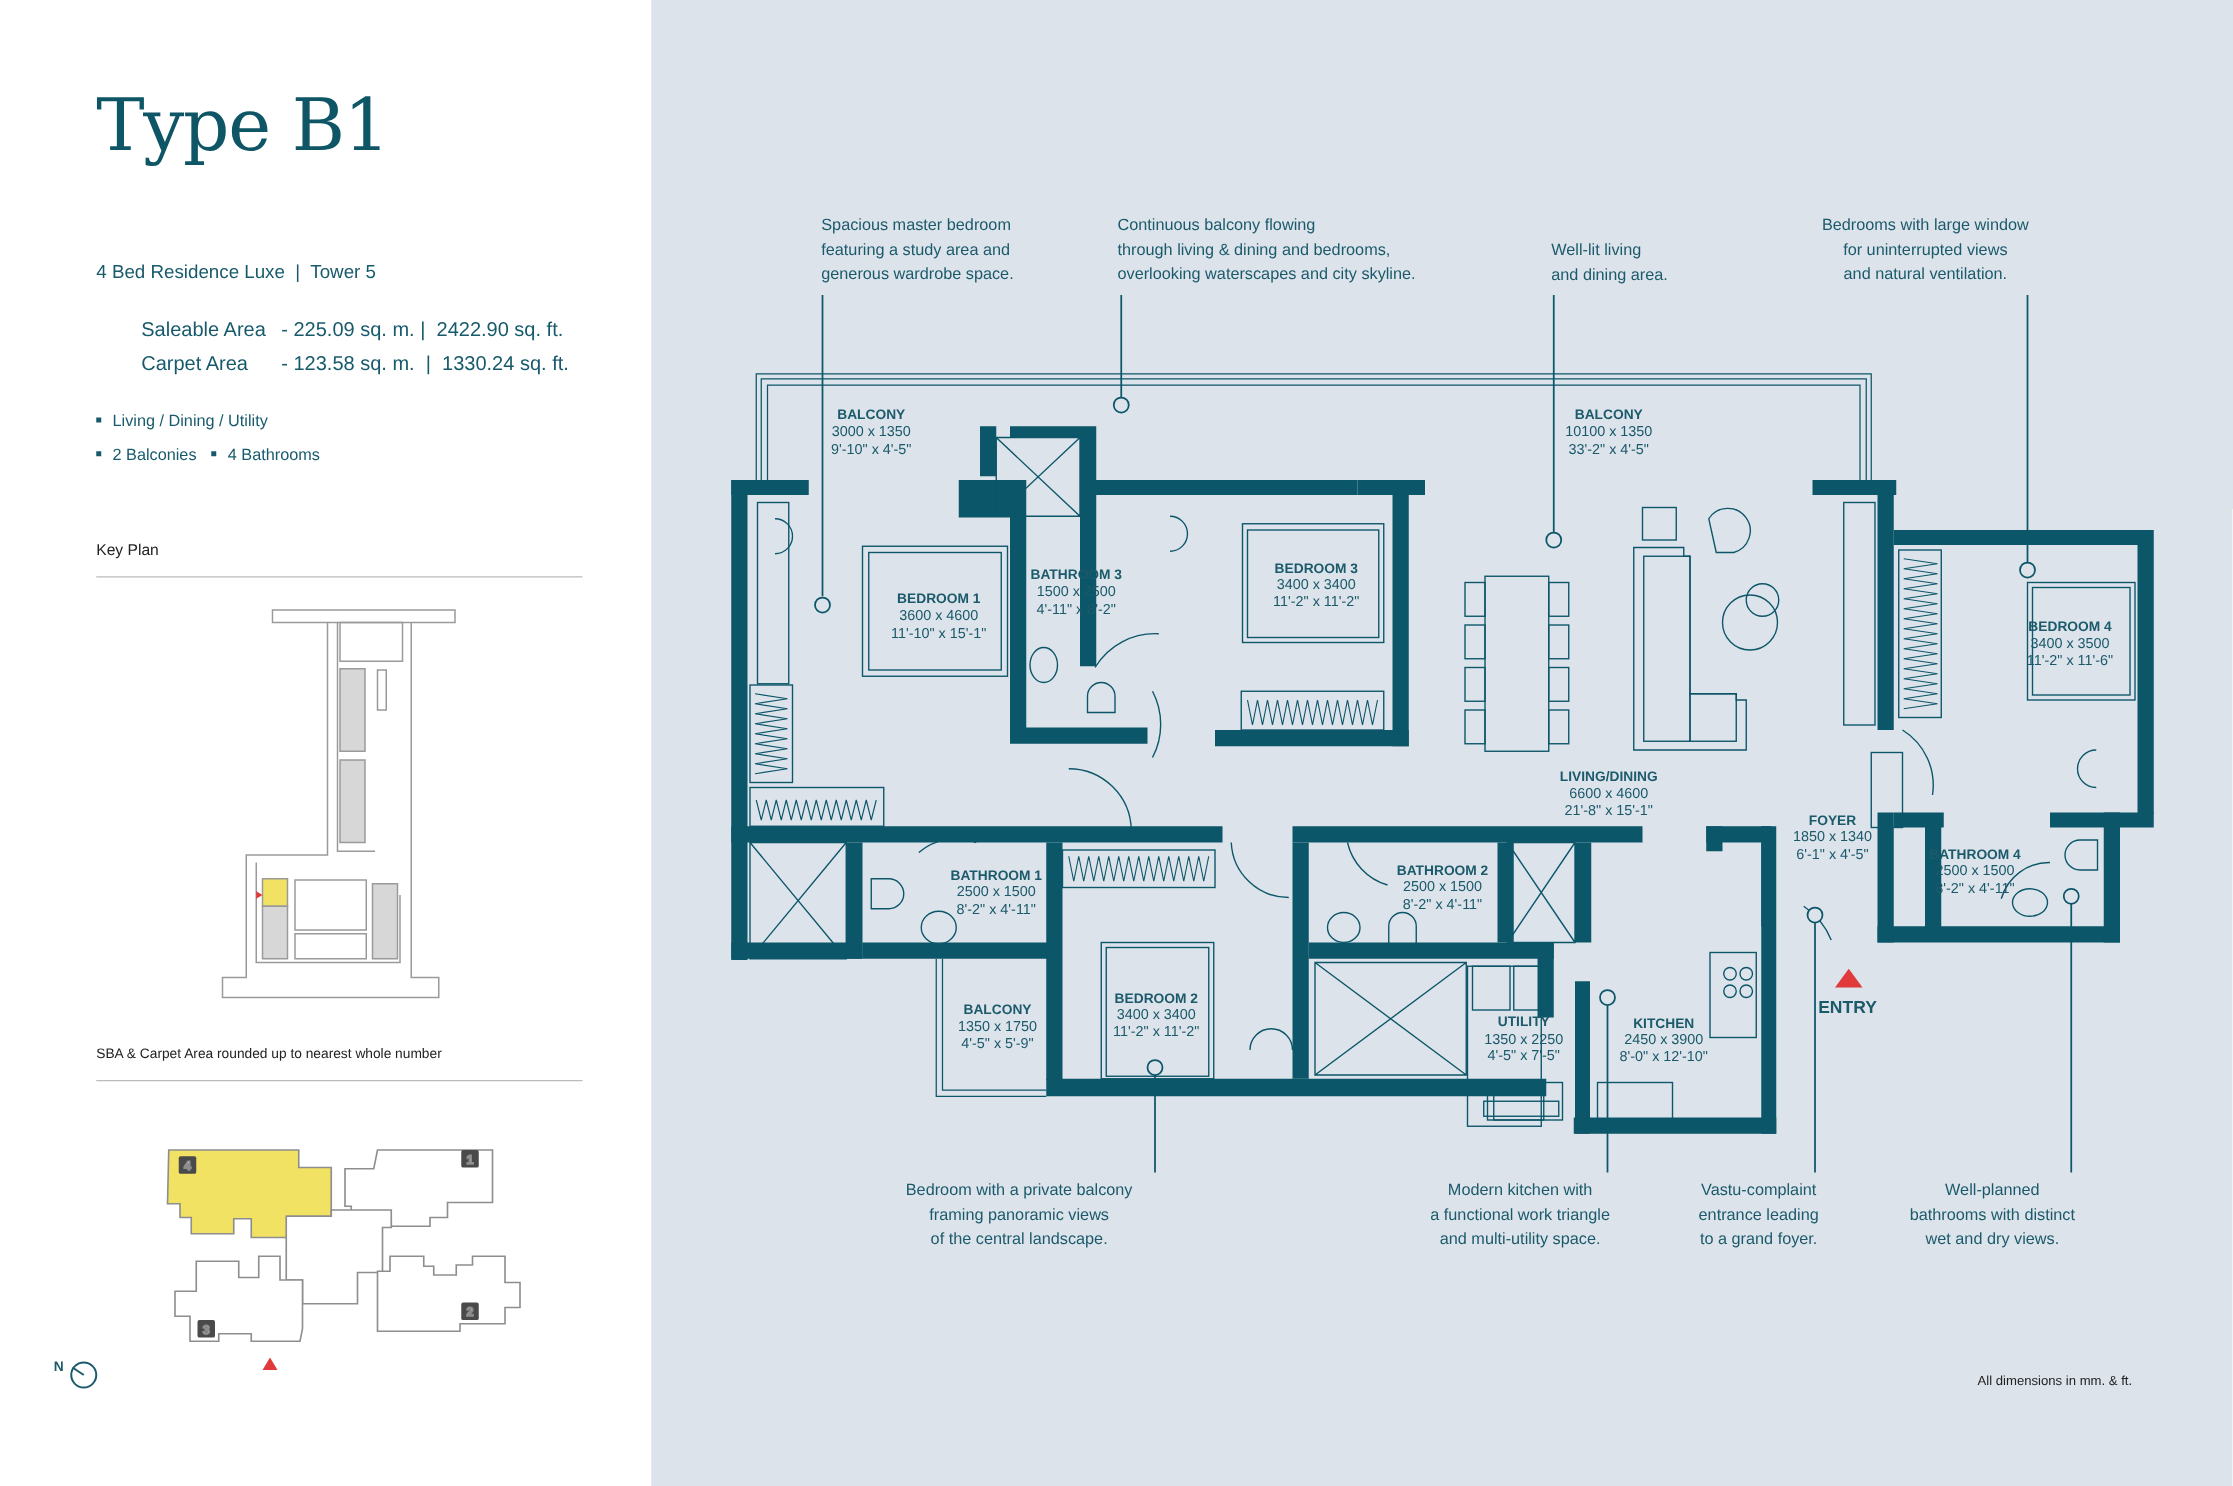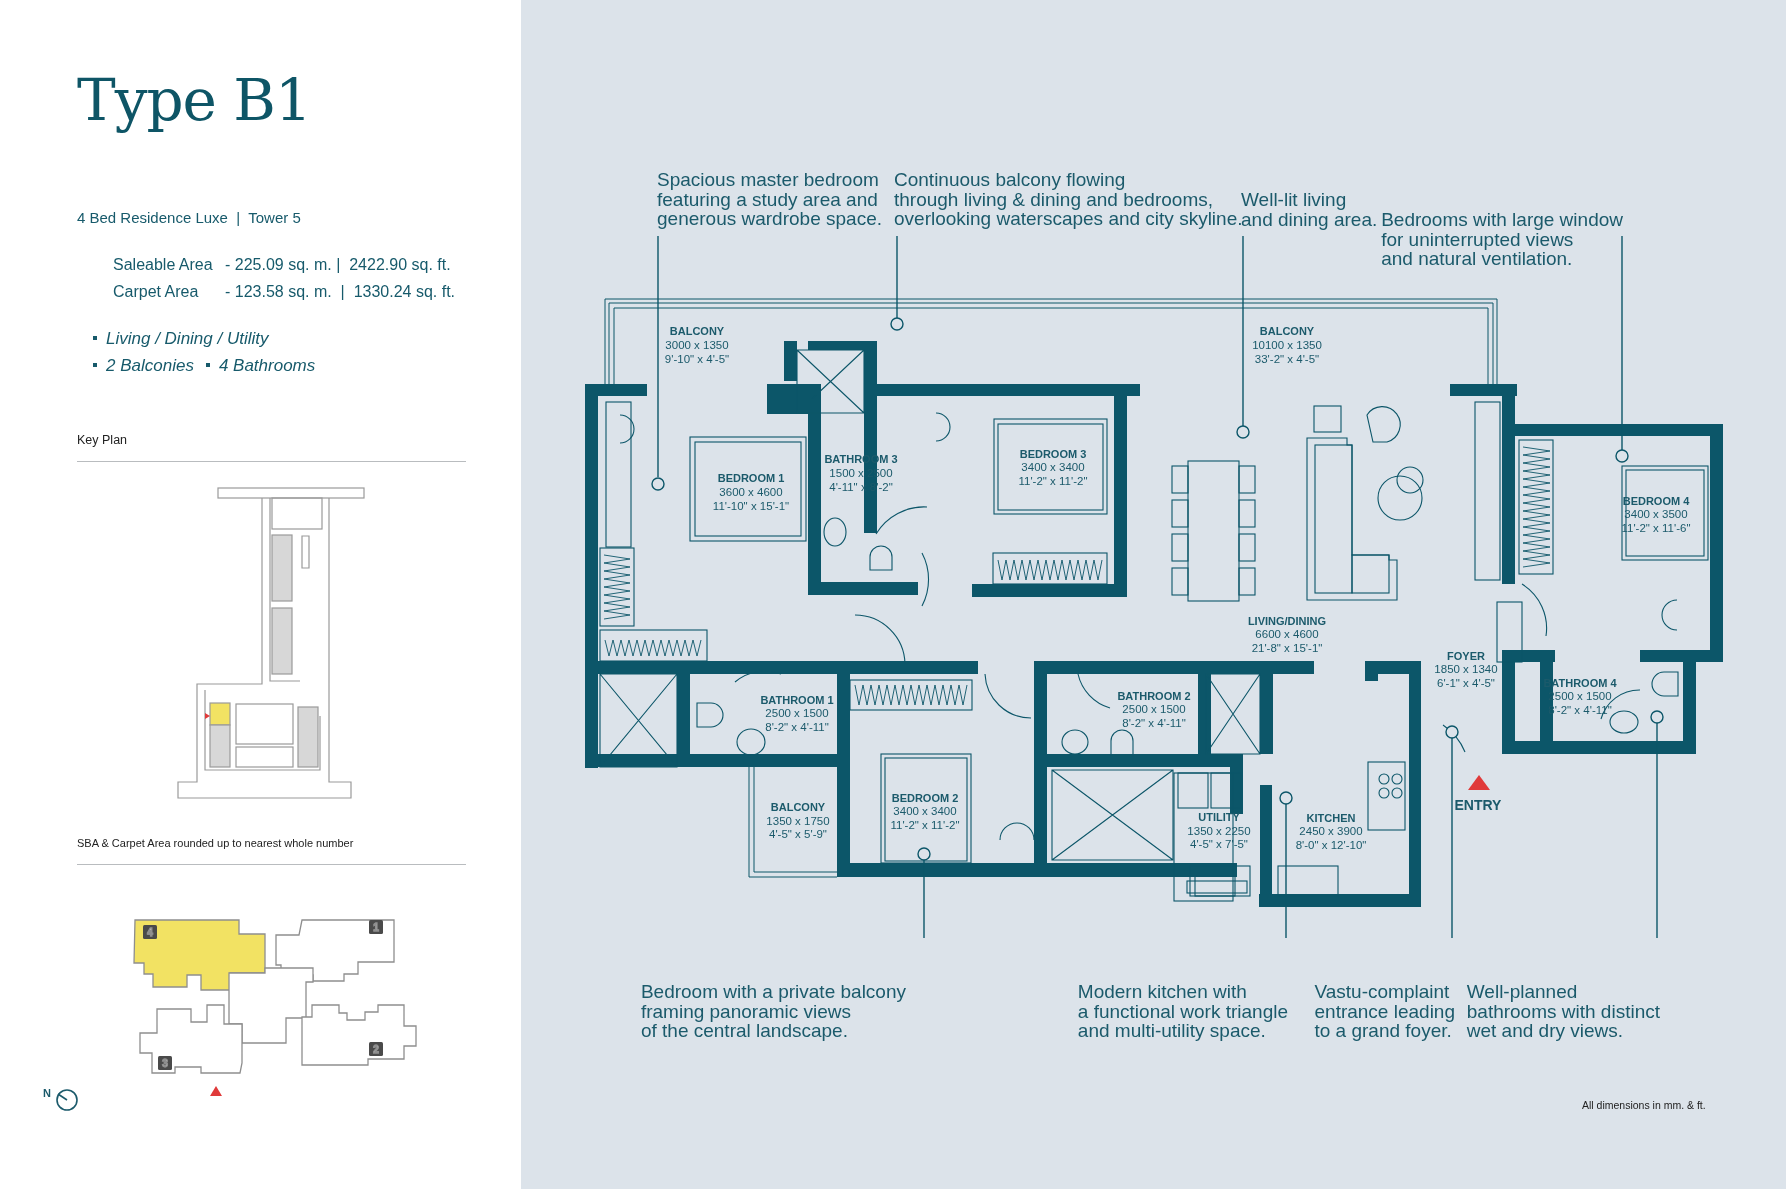--- a/index.html
+++ b/index.html
@@ -4,27 +4,27 @@
 <style>
   * { margin:0; padding:0; box-sizing:border-box; }
   html, body { width:1786px; height:1189px; overflow:hidden; background:#ffffff; }
   body { position:relative; font-family:"Liberation Sans", sans-serif; color:#1b5a6b; }
   .left { position:absolute; left:0; top:0; width:521px; height:1189px; background:#ffffff; }
   .right { position:absolute; left:521px; top:0; width:1265px; height:1189px; background:#dce3ea; }
   .title { position:absolute; left:77px; top:66px; font-family:"DejaVu Serif", serif; font-size:58px; font-weight:300; color:#0e5566; letter-spacing:-1px;text-align:center; }
   .subtitle { position:absolute; left:77px; top:209px; font-size:15px; color:#175a6b; }
   .area-row { position:absolute; left:77px; font-size:16px; color:#175a6b; white-space:pre; }
   .area-row .lbl { display:inline-block; width:112px;margin-left:36px; }
-  .feat { position:absolute; left:93px; font-size:17px; color:#175a6b;font-style:italic; }
+  .feat { position:absolute; left:77px; font-size:13px; color:#175a6b; }
   .feat .dot { display:inline-block; width:4px; height:4px; background:#175a6b; margin-right:9px; vertical-align:middle; position:relative; top:-2px; }
   .keyplan-label { position:absolute; left:77px; top:433px; font-size:12.5px; color:#222; }
   .hr { position:absolute; left:77px; width:389px; height:1px; background:#b9bcbf; }
   .note { position:absolute; left:77px; top:837px; font-size:11px; color:#222; }
-  .ann { position:absolute; font-size:19px; line-height:19.5px; color:#1b5a6b; white-space:pre; }
-  .ann.r { text-align:left;margin-top:40px; }
+  .ann { position:absolute; font-size:13px; line-height:19.5px; color:#1b5a6b; white-space:pre; }
+  .ann.r { text-align:center; }
   .dimnote { position:absolute; left:1582px; top:1099px; font-size:10.5px; color:#222; }
   svg { position:absolute; left:0; top:0; }
   .rl { font-family:"Liberation Sans", sans-serif; font-size:11.5px; fill:#1b5a6b; text-anchor:middle; }
   .rl.b { font-weight:bold; font-size:11px; }
   .entry-txt { font-family:"Liberation Sans", sans-serif; font-size:14px; font-weight:bold; fill:#1b5a6b; text-anchor:middle; }
   .bnum { font-family:"Liberation Sans", sans-serif; font-size:10px; fill:#fff; text-anchor:middle; font-weight:bold; }
 </style>
 </head>
 <body>
 

